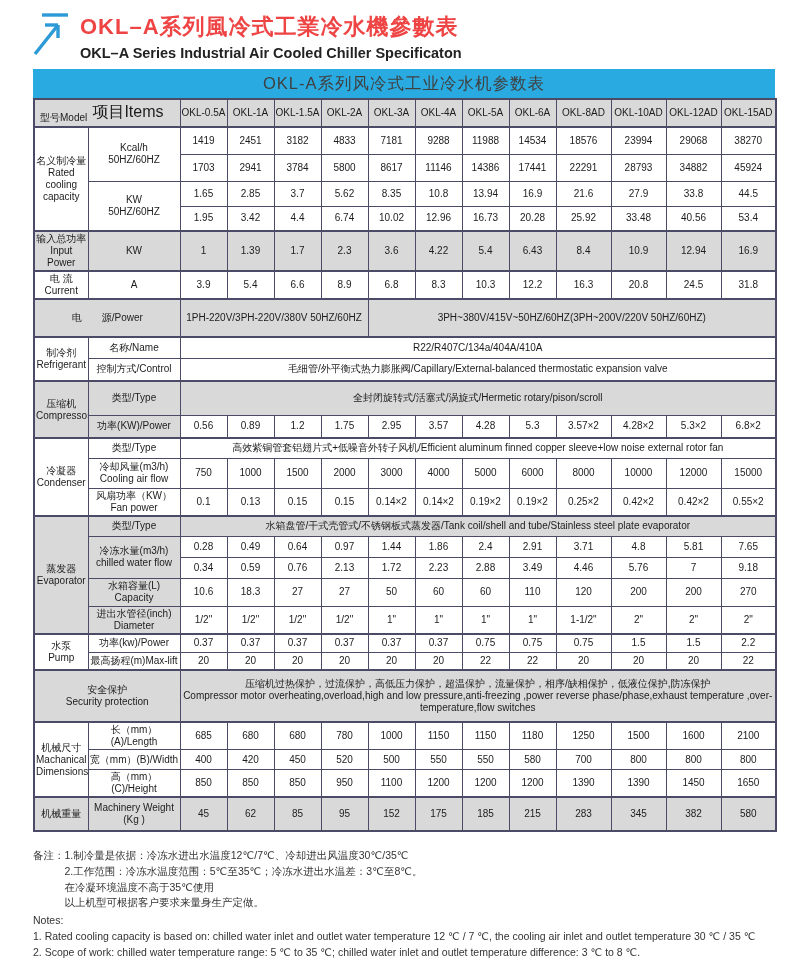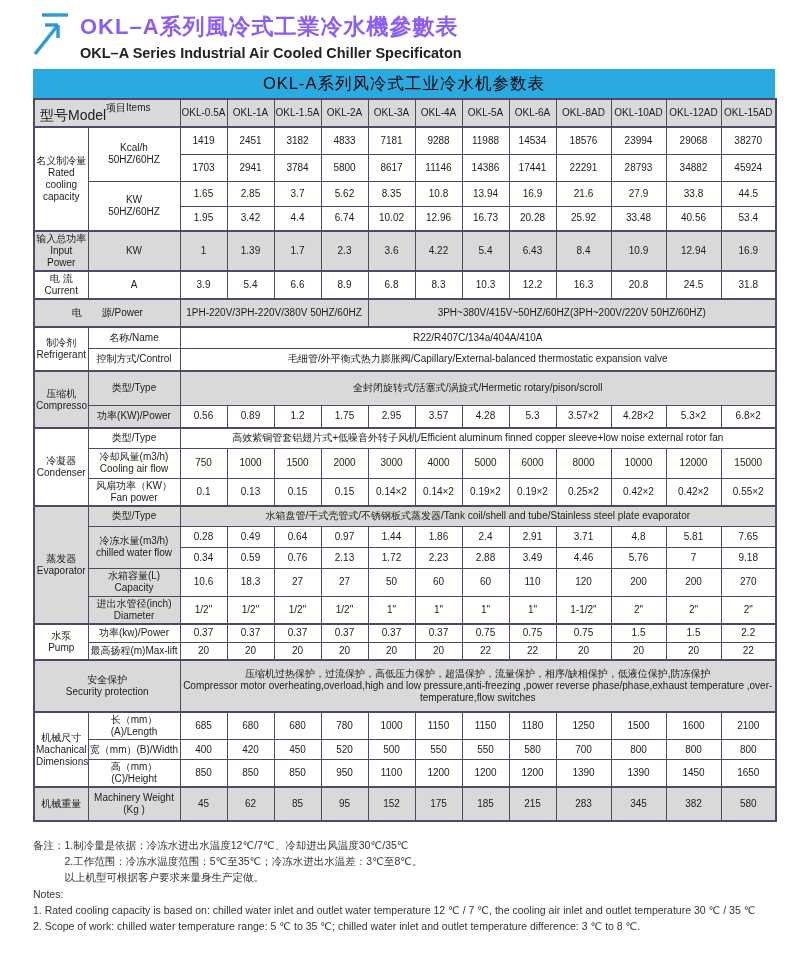--- a/index.html
+++ b/index.html
@@ -5,26 +5,26 @@
   html,body{margin:0;padding:0;}
   body{
     width:789px;height:962px;background:#ffffff;
     font-family:"Liberation Sans","DejaVu Sans",sans-serif;
     color:#1c1c1c;overflow:hidden;
   }
   
   .page-header{display:flex;align-items:flex-start;margin:10px 0 8px 28px;}
   .logo{width:44px;height:48px;margin-right:8px;flex:0 0 auto;}
   .titles{padding-top:2px;}
-  .title-cn{font-size:22px;font-weight:bold;letter-spacing:1px;color:#8b5cf6;}
+  .title-cn{font-size:22px;font-weight:bold;letter-spacing:1px;color:#ef4444;}
   .title-en{font-size:14.5px;font-weight:600;color:#222;margin-top:3px;}
   
   .banner{
     width:742px;margin-left:33px;height:29px;line-height:29px;
-    background:#29abe2;color:#000000;text-align:center;
+    background:#29abe2;color:#404040;text-align:center;
     font-size:16.5px;letter-spacing:1px;
   }
   
   table.spec{
     border-collapse:collapse;table-layout:fixed;
     width:742px;margin-left:33px;
     border:2px solid #4b4b68;
   }
   table.spec td{
     border:1px solid #4b4b68;
@@ -42,22 +42,22 @@
   td.wide{font-size:10px;}
   td.graycell{background:#d9d9d9 !important;}
   td.leftwrap{text-align:left;white-space:pre-line;padding:2px 6px;}
   
   td.corner{
     position:relative;padding:0;
     background-image:linear-gradient(to bottom right,
       transparent calc(50% - 0.7px), #55556e calc(50% - 0.7px),
       #55556e calc(50% + 0.7px), transparent calc(50% + 0.7px));
   }
-  td.corner .corner-model{position:absolute;left:5px;bottom:2px;font-size:14px;}
-  td.corner .corner-items{position:absolute;right:29px;top:2px;font-size:10px;}
+  td.corner .corner-model{position:absolute;left:5px;bottom:2px;font-size:10px;}
+  td.corner .corner-items{position:absolute;right:16px;top:2px;font-size:16px;}
   
   .notes{margin:16px 16px 0 33px;}
   .note-line{font-size:10.5px;line-height:1.5;color:#333;white-space:pre-wrap;}
   .notes-en{margin-top:2px;}
 </style>
 </head>
 <body>
 
 <div class="page-header">
   <svg class="logo" viewBox="0 0 44 48" aria-hidden="true">
@@ -201,21 +201,21 @@
         <td class="val">8.9</td>
         <td class="val">6.8</td>
         <td class="val">8.3</td>
         <td class="val">10.3</td>
         <td class="val">12.2</td>
         <td class="val">16.3</td>
         <td class="val">20.8</td>
         <td class="val">24.5</td>
         <td class="val">31.8</td>
       </tr>
-      <tr class="gray sec" style="height: 28px;">
+      <tr class="gray sec" style="height: 38px;">
         <td colspan="2" class="cat">电　　源/Power</td>
         <td colspan="4" class="wide">1PH-220V/3PH-220V/380V 50HZ/60HZ</td>
         <td colspan="8" class="wide">3PH~380V/415V~50HZ/60HZ(3PH~200V/220V  50HZ/60HZ)</td>
       </tr>
       <tr class="sec" style="height: 21px;">
         <td rowspan="2" class="cat">制冷剂
 Refrigerant</td>
         <td class="item">名称/Name</td>
         <td colspan="12" class="wide">R22/R407C/134a/404A/410A</td>
       </tr>
@@ -453,20 +453,21 @@
         <td class="val">382</td>
         <td class="val">580</td>
       </tr>
     </tbody>
 </table>
 
 <div class="notes">
   <div class="notes-cn">
       <div class="note-line">备注：1.制冷量是依据：冷冻水进出水温度12℃/7℃、冷却进出风温度30℃/35℃</div>
       <div class="note-line">　　　2.工作范围：冷冻水温度范围：5℃至35℃；冷冻水进出水温差：3℃至8℃。</div>
+      <div class="note-line">　　　在冷凝环境温度不高于35℃使用</div>
       <div class="note-line">　　　以上机型可根据客户要求来量身生产定做。</div>
     </div>
   <div class="notes-en">
       <div class="note-line">Notes:</div>
       <div class="note-line">1. Rated cooling capacity is based on: chilled water inlet and outlet water temperature 12 ℃ / 7 ℃, the cooling air inlet and outlet temperature 30 ℃ / 35 ℃</div>
       <div class="note-line">2. Scope of work: chilled water temperature range: 5 ℃ to 35 ℃; chilled water inlet and outlet temperature difference: 3 ℃ to 8 ℃.</div>
     </div>
 </div>
 
 </body></html>

